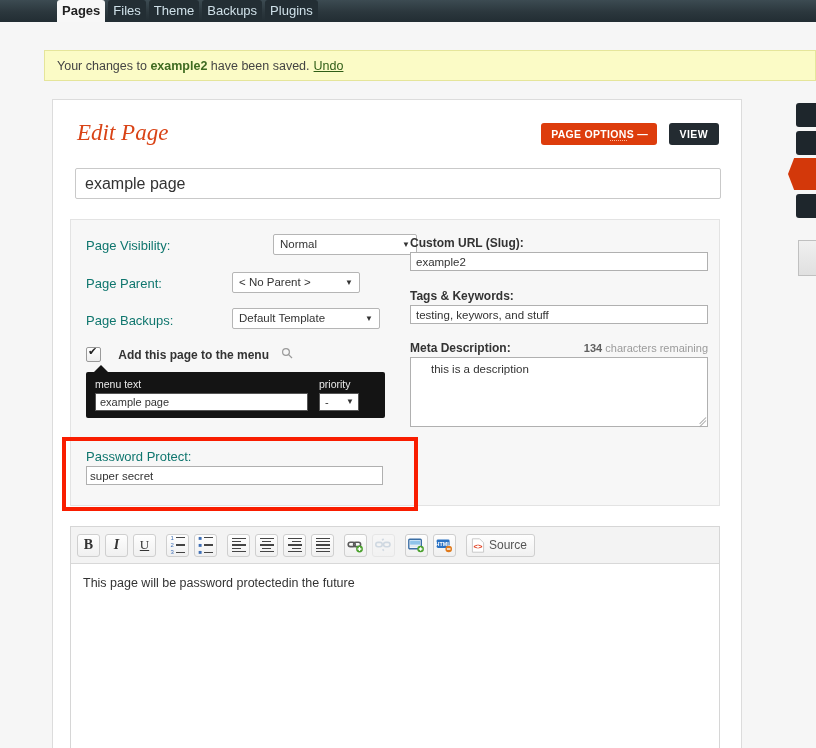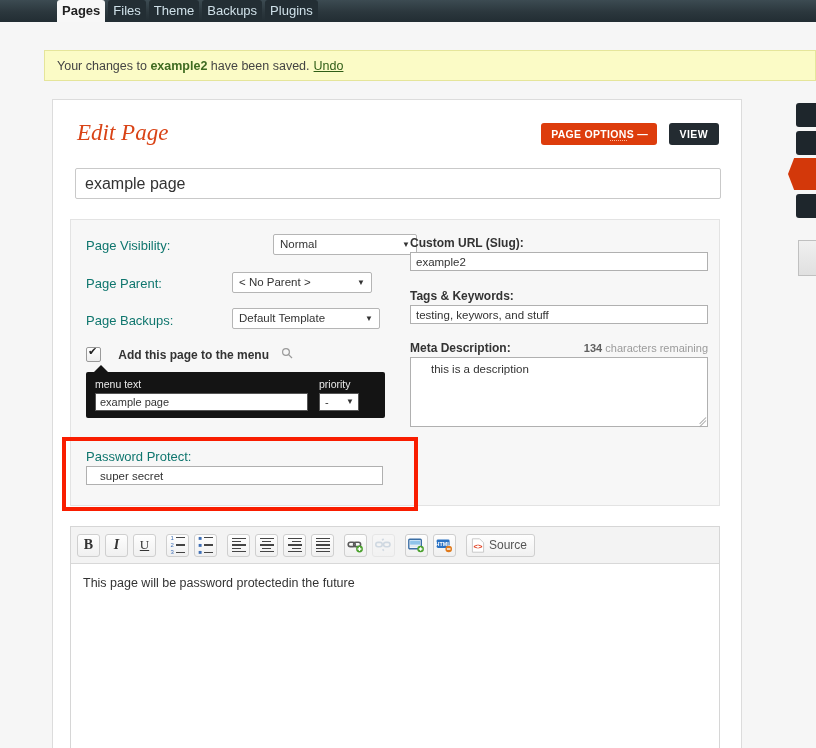--- a/index.html
+++ b/index.html
@@ -266,21 +266,21 @@
   .pw-input {
     position: absolute;
     left: 86px; top: 466px;
     width: 297px;
     height: 19px;
     box-sizing: border-box;
     border: 1px solid #b0b0b0;
     background: #fff;
     font-size: 11.5px;
     color: #333;
-    padding: 0 13px;
+    padding: 0 3px;
     font-family: "Liberation Sans", sans-serif;
   }
   .redbox {
     position: absolute;
     left: 62px; top: 437px;
     width: 356px;
     height: 74px;
     border: 4px solid #f91d00;
     box-sizing: border-box;
     pointer-events: none;
@@ -479,21 +479,21 @@
 
 <div class="options-panel"></div>
 
 <div class="lbl" style="left:86px; top:238px;">Page Visibility:</div>
 <div class="sel" style="left:232px; top:234px; width:144px;margin-left:41px;">
   <span>Normal</span>
   <span class="arrow">▼</span>
 </div>
 
 <div class="lbl" style="left:86px; top:276px;">Page Parent:</div>
-<div class="sel" style="left:232px; top:272px; width:140px;">
+<div class="sel" style="left:232px; top:272px; width:128px;">
   <span>&lt; No Parent &gt;</span>
   <span class="arrow">▼</span>
 </div>
 
 <div class="lbl" style="left:86px; top:313px;">Page Backups:</div>
 <div class="sel" style="left:232px; top:308px; width:148px;">
   <span>Default Template</span>
   <span class="arrow">▼</span>
 </div>
 

